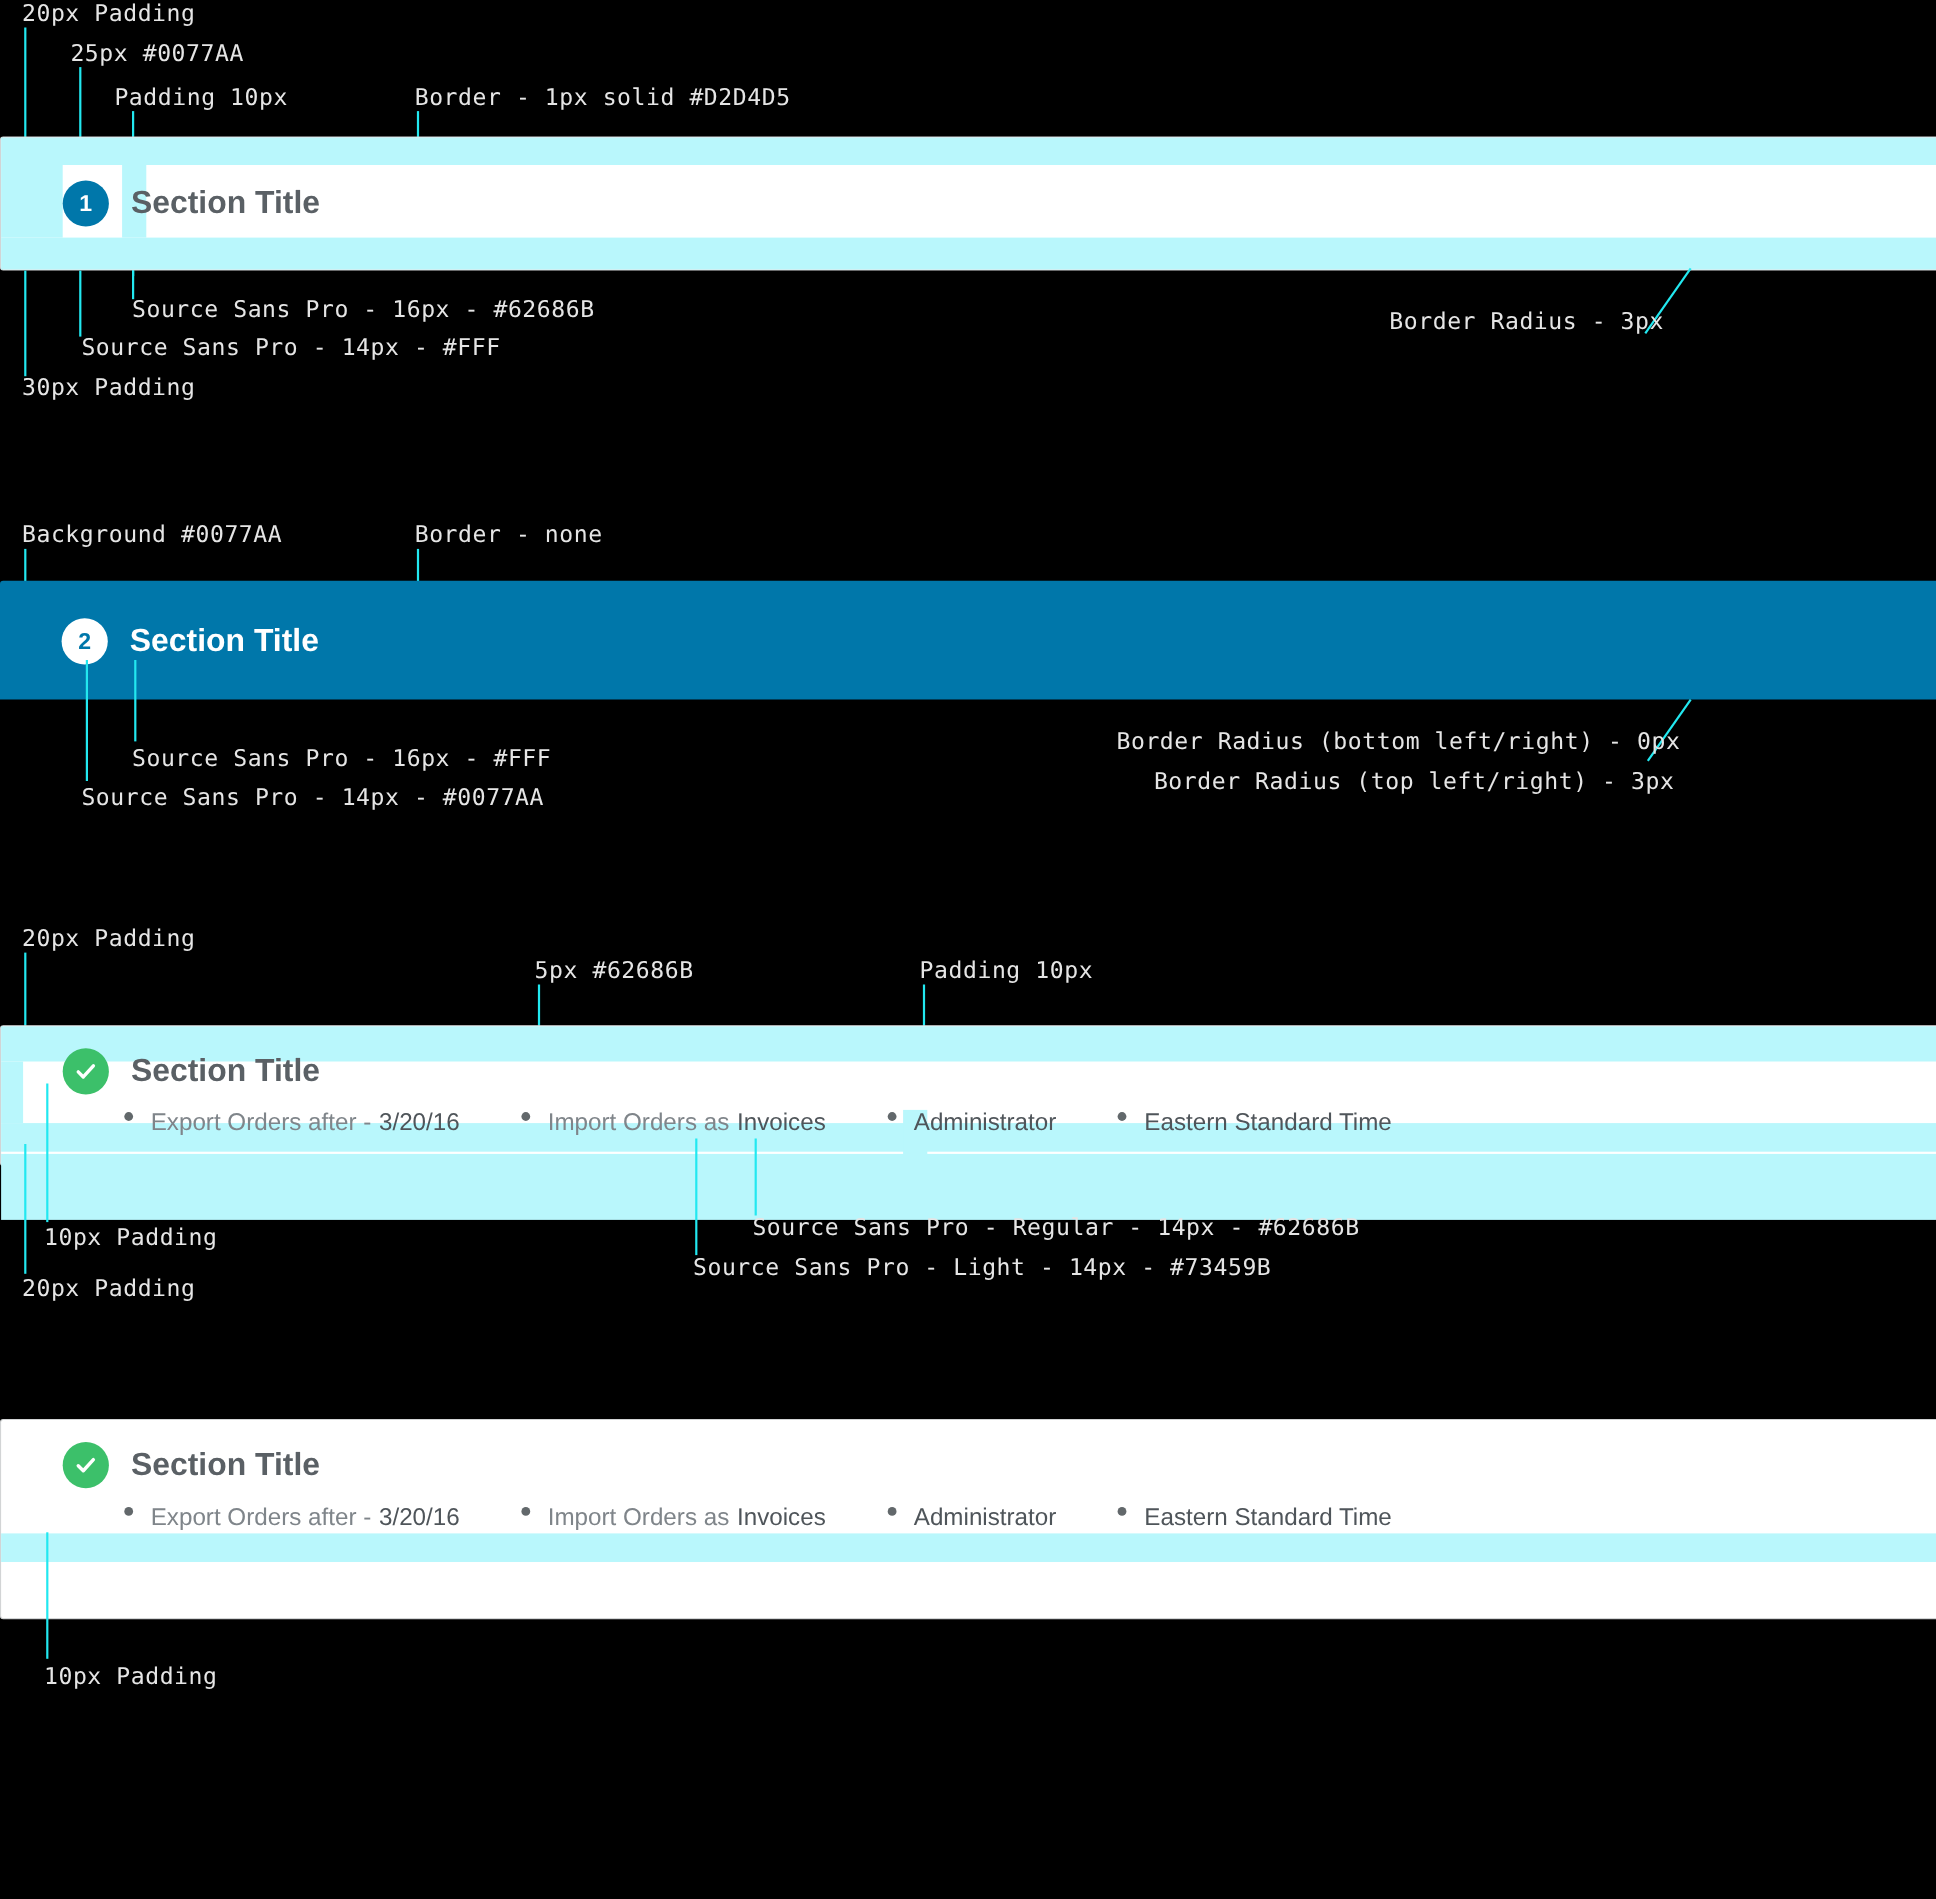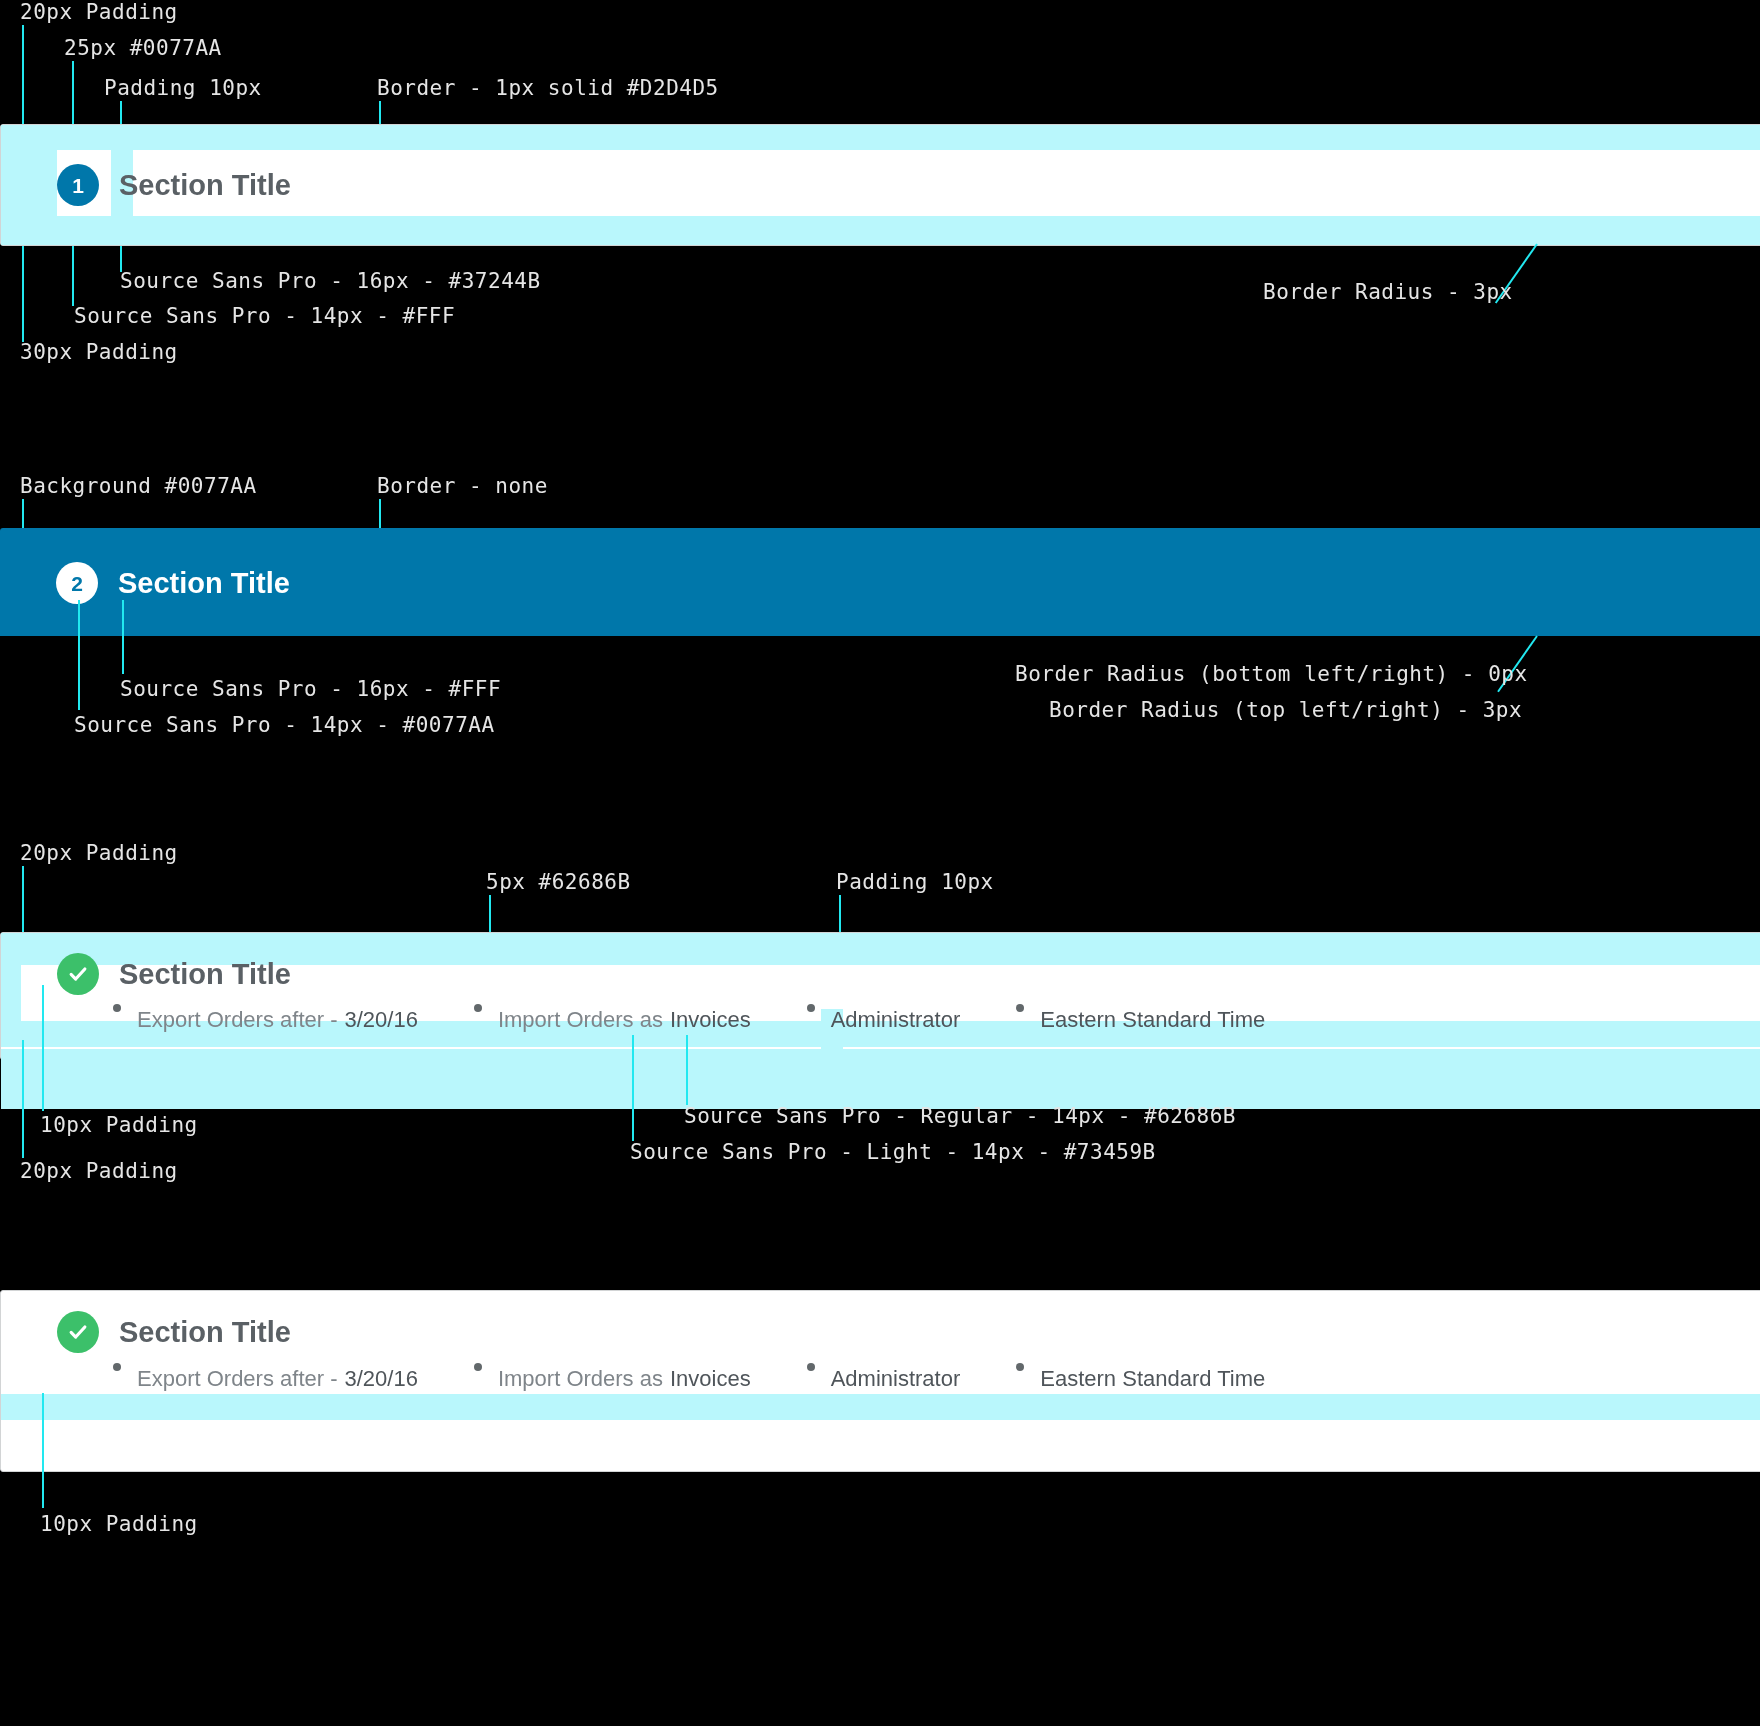--- a/index.html
+++ b/index.html
@@ -99,21 +99,21 @@
 
   
   .bullets {
     position: absolute;
     display: flex;
     align-items: center;
     white-space: nowrap;
   }
   .bullet-item {
     display: inline-flex;
-    align-items: flex-start;
+    align-items: center;
     white-space: nowrap;
   }
   .dot {
     display: inline-block;
     width: 8px;
     height: 8px;
     border-radius: 50%;
     background: #62686B;
     margin-right: 16px;
     position: relative;
@@ -162,21 +162,21 @@
         <span>1</span>
       </div>
       <div class="sec-title" style="margin-left:20px;">Section Title</div>
     </div>
   </div>
 
   <div class="lead-diag" style="left:1536px; top:244px; height:72px; transform:rotate(35deg);"></div>
   <div class="anno" style="left:1263px; top:282px;">Border Radius - 3px</div>
 
   <div class="lead lead-v" style="left:120px; top:246px; height:26px;"></div>
-  <div class="anno" style="left:120px; top:271px;">Source Sans Pro - 16px - #37244B</div>
+  <div class="anno" style="left:120px; top:271px;">Source Sans Pro - 16px - #62686B</div>
 
   <div class="lead lead-v" style="left:72px; top:246px; height:60px;"></div>
   <div class="anno" style="left:74px; top:306px;">Source Sans Pro - 14px - #FFF</div>
 
   <div class="lead lead-v" style="left:22px; top:246px; height:96px;"></div>
   <div class="anno" style="left:20px; top:342px;">30px Padding</div>
 
   <div class="anno" style="left:20px; top:476px;">Background #0077AA</div>
   <div class="lead lead-v" style="left:22px; top:499px; height:32px;"></div>
 

